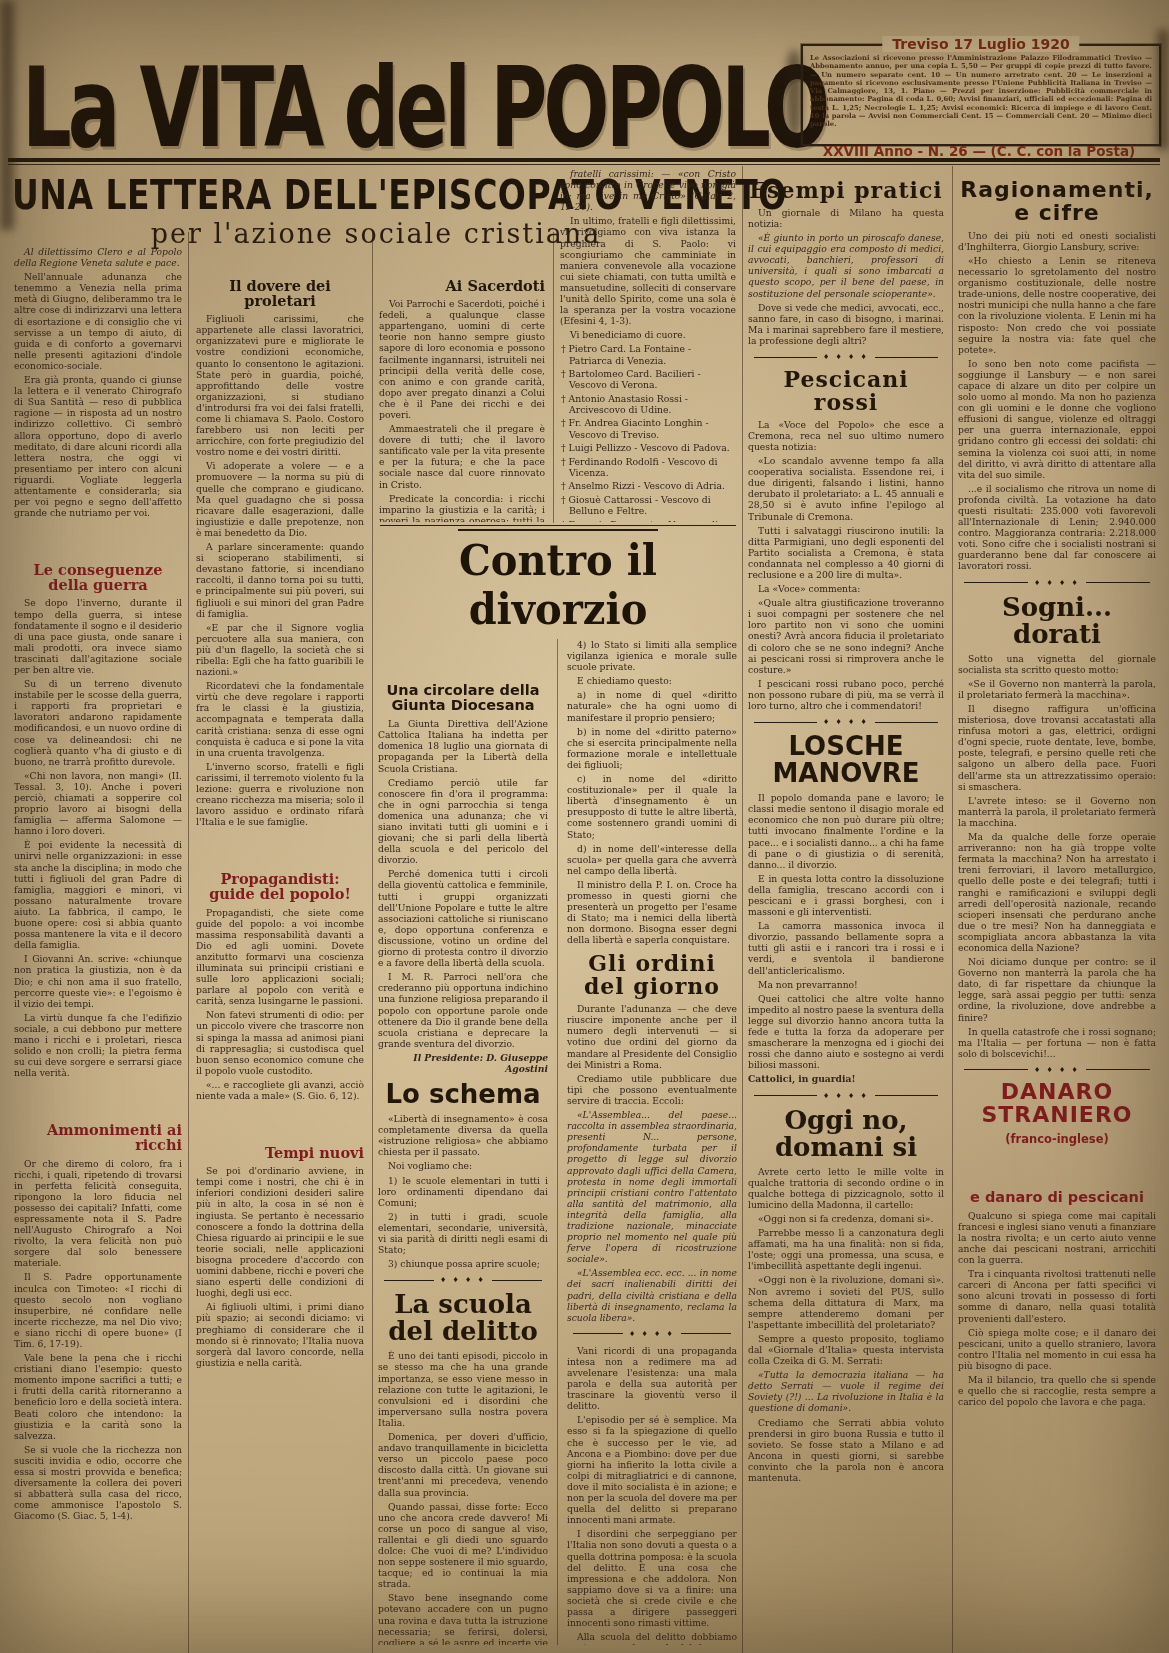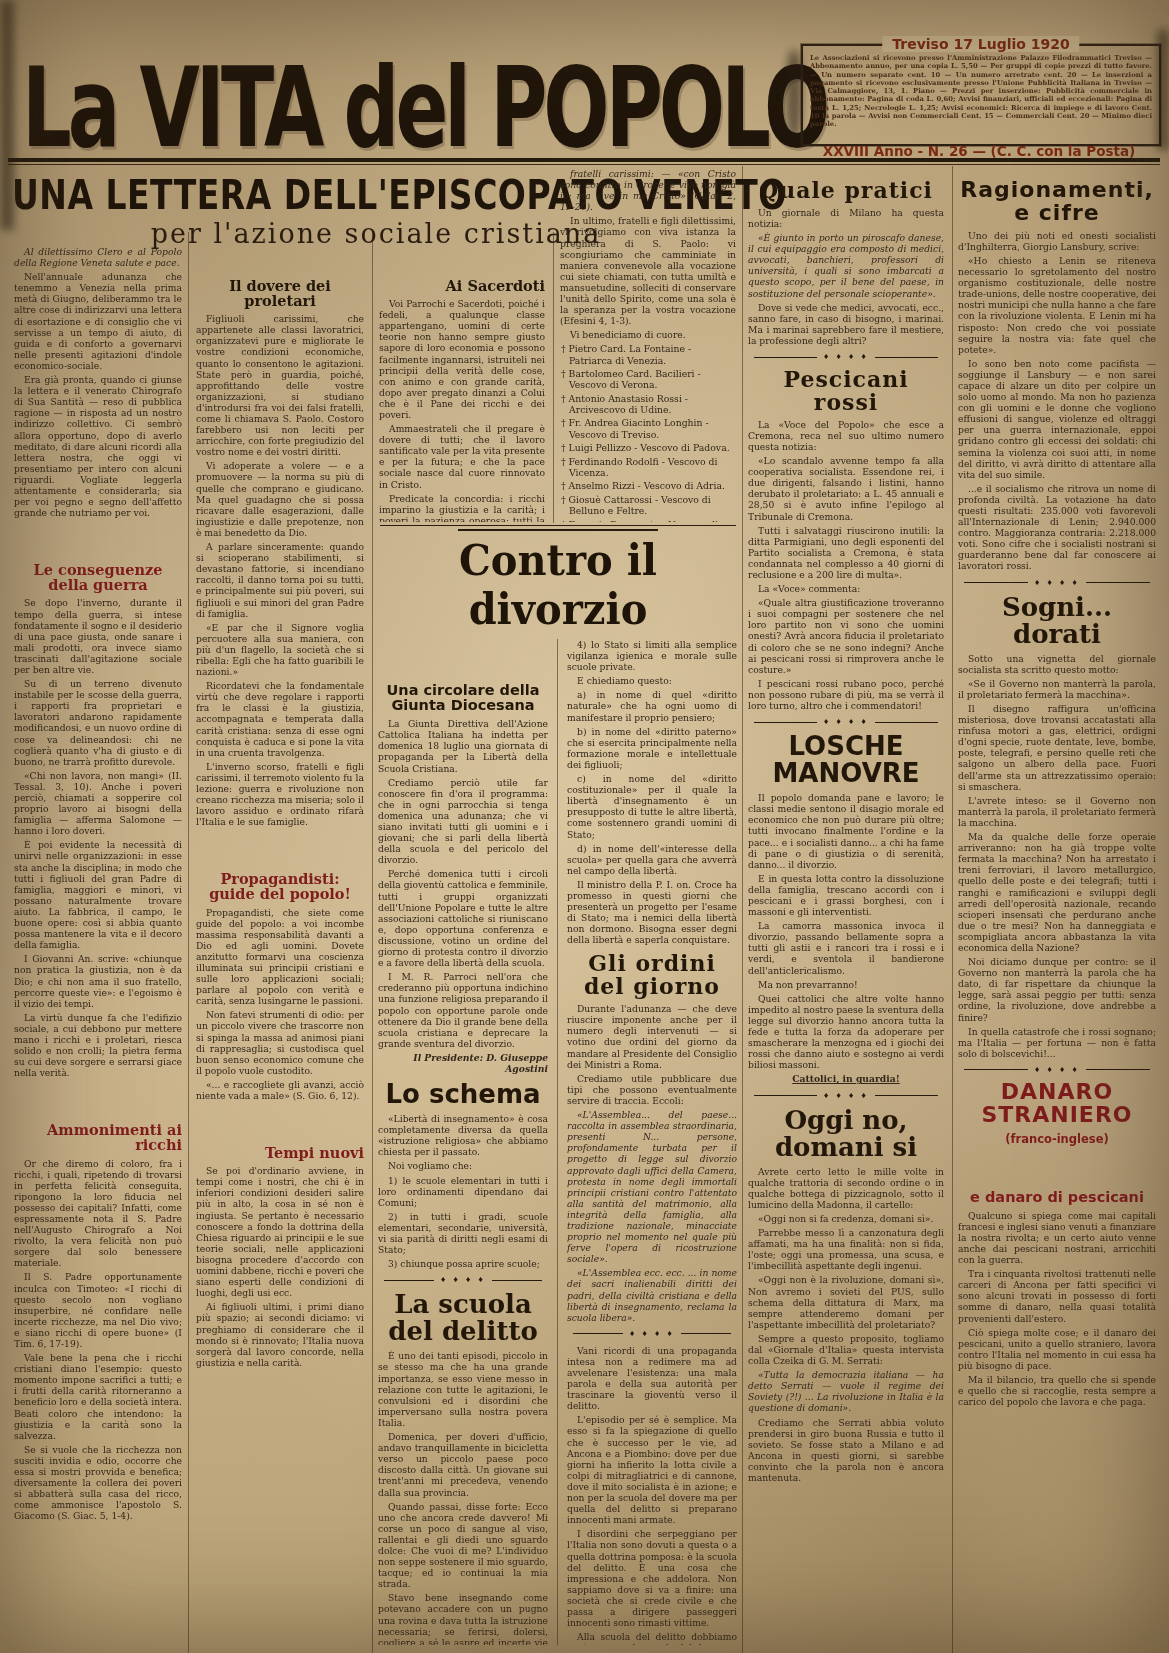--- a/index.html
+++ b/index.html
@@ -38,21 +38,21 @@
     color:#20150a;transform:scaleY(1.25);transform-origin:center top;white-space:nowrap;}
   .lead-sub{margin-top:9px;font-size:27px;letter-spacing:2px;color:#2a1d10;}
 
   
   .divider{position:absolute;width:1px;background:rgba(58,40,22,.55);z-index:1;}
 
   
   .col{position:absolute;overflow:hidden;text-align:justify;z-index:2;}
   .para{font-size:9.2px;line-height:11.1px;margin:0 0 3px;text-indent:10px;}
   .para.it{font-style:italic;}
-  .para.bc{font-weight:bold;text-align:center;text-indent:0;text-decoration:underline;}
+  .para.bc{font-weight:bold;text-align:left;text-indent:0;}
   .para.sig{text-align:right;font-style:italic;text-indent:0;font-weight:bold;}
   .para.bishop{text-align:left;text-indent:-8px;padding-left:9px;margin-bottom:2.5px;font-size:9.3px;}
   .h{font-weight:bold;text-align:center;color:#221709;margin:7px 0 5px;line-height:1.04;font-family:"DejaVu Serif",serif;}
   .h.sans{font-family:"DejaVu Sans",sans-serif;}
   .h.red{color:#7f1d1d;}
   .h.ar{text-align:right;}
   .h.xl{font-size:26px;}
   .h.lg{font-size:22px;letter-spacing:1px;}
   .h.md{font-size:14.5px;margin-top:44px;}
   .h.sm{font-size:11.5px;}
@@ -199,21 +199,21 @@
         </div>
         <p class="para">Vani ricordi di una propaganda intesa non a redimere ma ad avvelenare l'esistenza: una mala parola e della sua autorità per trascinare la gioventù verso il delitto.</p>
         <p class="para">L'episodio per sé è semplice. Ma esso si fa la spiegazione di quello che è successo per le vie, ad Ancona e a Piombino: dove per due giorni ha infierito la lotta civile a colpi di mitragliatrici e di cannone, dove il mito socialista è in azione; e non per la scuola del dovere ma per quella del delitto si preparano innocenti mani armate.</p>
         <p class="para">I disordini che serpeggiano per l'Italia non sono dovuti a questa o a quella dottrina pomposa: è la scuola del delitto. È una cosa che impressiona e che addolora. Non sappiamo dove si va a finire: una società che si crede civile e che passa a dirigere passeggeri innocenti sono rimasti vittime.</p>
         <p class="para">Alla scuola del delitto dobbiamo contrapporre la scuola del dovere e della virtù; alla propaganda dell'odio, quella della carità e dell'amore.</p>
       </div>
   </div>
 </div>
 
 <div class="col" style="left:748px;top:172px;width:196px;height:1474px;">
-    <div class="h lg">Quale pratici</div>
+    <div class="h lg">Esempi pratici</div>
     <p class="para">Un giornale di Milano ha questa notizia:</p>
     <p class="para it">«È giunto in porto un piroscafo danese, il cui equipaggio era composto di medici, avvocati, banchieri, professori di università, i quali si sono imbarcati a questo scopo, per il bene del paese, in sostituzione del personale scioperante».</p>
     <p class="para">Dove si vede che medici, avvocati, ecc., sanno fare, in caso di bisogno, i marinai. Ma i marinai saprebbero fare il mestiere, la professione degli altri?</p>
     <div class="sep">
       <span>♦ ♦ ♦ ♦</span>
     </div>
     <div class="h lg">Pescicani rossi</div>
     <p class="para">La «Voce del Popolo» che esce a Cremona, reca nel suo ultimo numero questa notizia:</p>
     <p class="para">«Lo scandalo avvenne tempo fa alla cooperativa socialista. Essendone rei, i due dirigenti, falsando i listini, hanno derubato il proletariato: a L. 45 annuali e 28,50 si è avuto infine l'epilogo al Tribunale di Cremona.</p>
     <p class="para">Tutti i salvataggi riuscirono inutili: la ditta Parmigiani, uno degli esponenti del Partito socialista a Cremona, è stata condannata nel complesso a 40 giorni di reclusione e a 200 lire di multa».</p>

